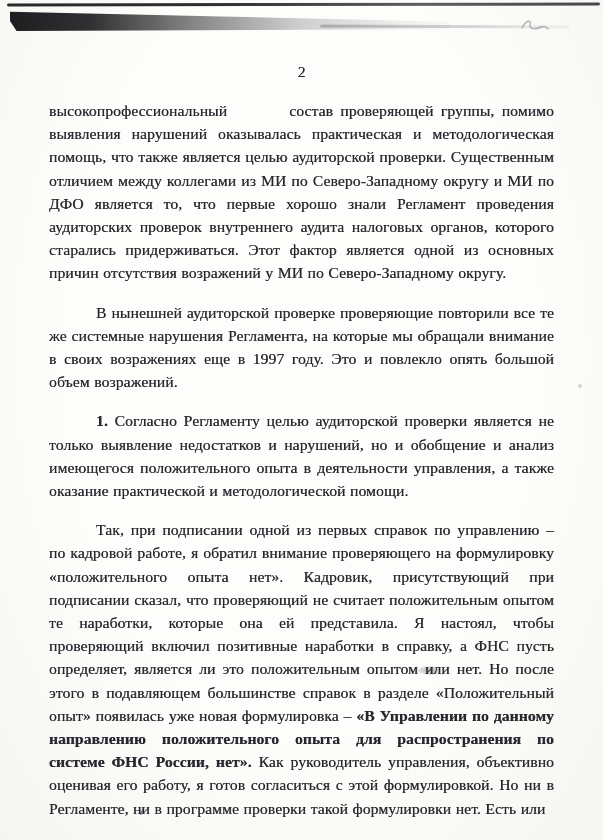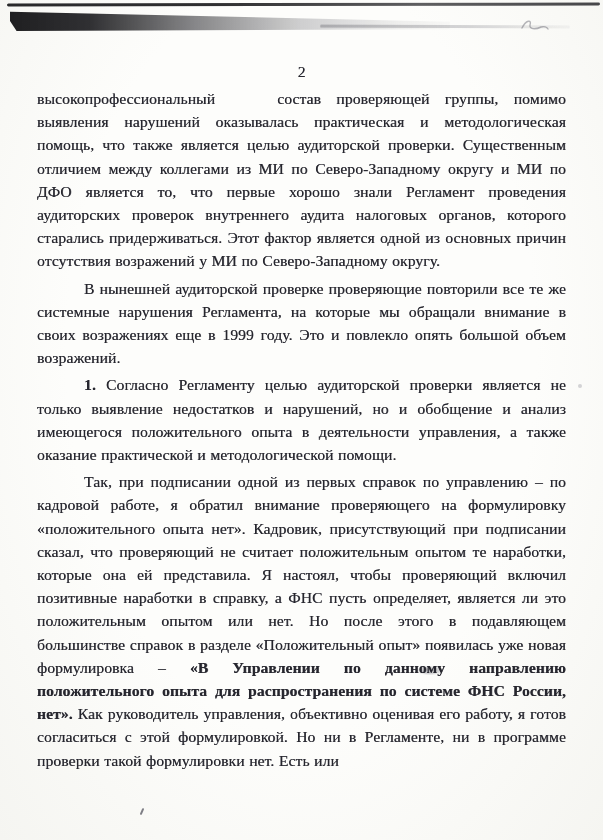--- a/index.html
+++ b/index.html
@@ -77,21 +77,21 @@
     left: 33px; top: 60px; width: 537px;
   }
   .page-number {
     text-align: center;
     font-size: 15.5px;
     line-height: 23px;
     margin-bottom: 1px;
     text-shadow: .35px .2px .25px rgba(38,38,48,.65);
   }
   .doc p {
-    margin: 4px;
+    margin: 16px;
     font-size: 15.6px;
     line-height: 23.2px;
     text-align: justify;
     letter-spacing: .1px;
     word-spacing: .5px;
     text-shadow: .35px .2px .25px rgba(38,38,48,.65);
   }
   .doc p.indent { text-indent: 47px; }
   .doc .bold { font-weight: 700; }
   .doc .spacer { display: inline-block; height: 1px; }
@@ -110,19 +110,19 @@
     </svg>
   </div>
   <div class="art-smudge"></div>
   <div class="art-speck"></div>
   <div class="art-dot"></div>
 
   <div class="content">
     <div class="page-number">2</div>
     <div class="doc" id="doc-body">
         <p><span>высокопрофессиональный</span><span class="spacer" style="width: 62px;"></span><span>состав проверяющей группы, помимо выявления нарушений оказывалась практическая и методологическая помощь, что также является целью аудиторской проверки. Существенным отличием между коллегами из МИ по Северо-Западному округу и МИ по ДФО является то, что первые хорошо знали Регламент проведения аудиторских проверок внутреннего аудита налоговых органов, которого старались придерживаться. Этот фактор является одной из основных причин отсутствия возражений у МИ по Северо-Западному округу.</span></p>
-        <p class="indent"><span>В нынешней аудиторской проверке проверяющие повторили все те же системные нарушения Регламента, на которые мы обращали внимание в своих возражениях еще в 1999 году. Это и повлекло опять большой объем возражений.</span></p>
+        <p class="indent"><span>В нынешней аудиторской проверке проверяющие повторили все те же системные нарушения Регламента, на которые мы обращали внимание в своих возражениях еще в 1997 году. Это и повлекло опять большой объем возражений.</span></p>
         <p class="indent"><span class="bold">1.</span><span> Согласно Регламенту целью аудиторской проверки является не только выявление недостатков и нарушений, но и обобщение и анализ имеющегося положительного опыта в деятельности управления, а также оказание практической и методологической помощи.</span></p>
         <p class="indent"><span>Так, при подписании одной из первых справок по управлению – по кадровой работе, я обратил внимание проверяющего на формулировку «положительного опыта нет». Кадровик, присутствующий при подписании сказал, что проверяющий не считает положительным опытом те наработки, которые она ей представила. Я настоял, чтобы проверяющий включил позитивные наработки в справку, а ФНС пусть определяет, является ли это положительным опытом или нет. Но после этого в подавляющем большинстве справок в разделе «Положительный опыт» появилась уже новая формулировка – </span><span class="bold">«В Управлении по данному направлению положительного опыта для распространения по системе ФНС России, нет».</span><span> Как руководитель управления, объективно оценивая его работу, я готов согласиться с этой формулировкой. Но ни в Регламенте, ни в программе проверки такой формулировки нет. Есть или </span></p>
       </div>
   </div>
 
 </div>
 
 </body></html>

